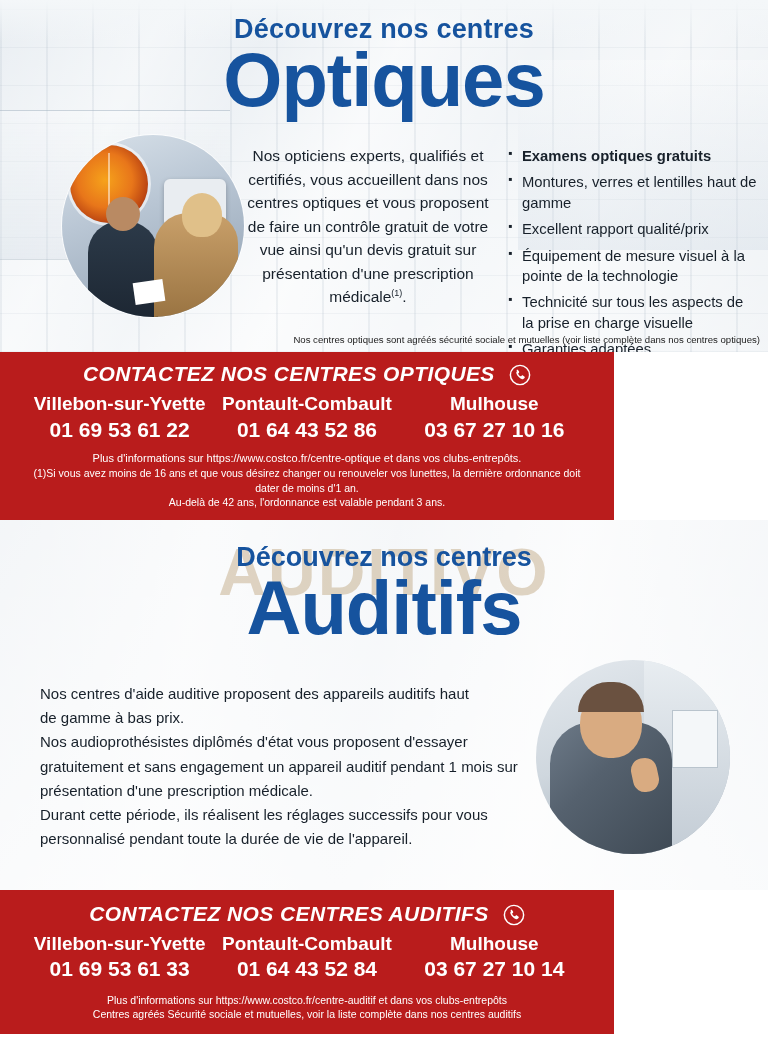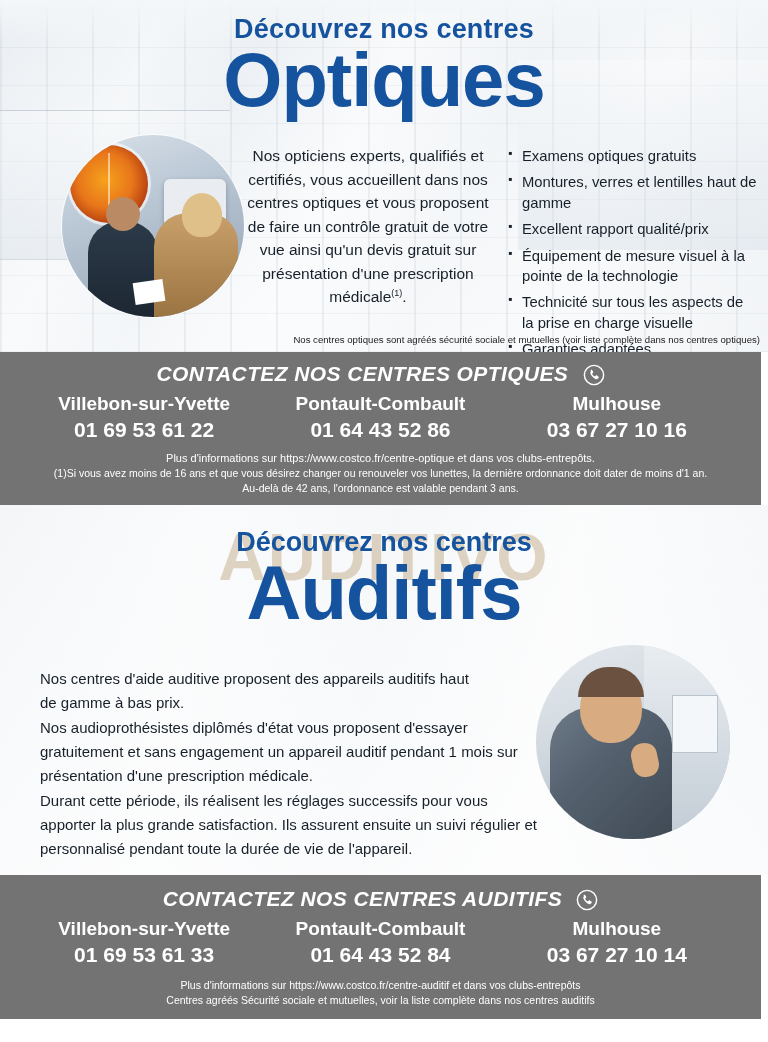--- a/index.html
+++ b/index.html
@@ -113,33 +113,33 @@
   .hero-bullets {
     position: absolute; left: 508px; top: 146px; width: 250px;
     font-size: 14.8px; line-height: 1.38; color: #17202a;
   }
   .hero-bullets li {
     list-style: none; position: relative; padding-left: 14px; margin-bottom: 6px;
   }
   .hero-bullets li:before {
     content: "\25AA"; position: absolute; left: 0; top: -1px; color: #17202a; font-size: 12px;
   }
-  .hero-bullets li.bold { font-weight: normal; }
+  .hero-bullets li.bold { font-weight: bold; }
 
   .hero-footnote {
     position: absolute; left: 250px; top: 334px; width: 510px;
     text-align: right;
     font-size: 9.6px; color: #222; line-height: 1.2;
   }
 
   
   .band {
     position: relative;
-    width: 761px;
-    background: #737373;
+    width: 614px;
+    background: #b91c1c;
     color: #ffffff;
     padding-top: 10px;
   }
   .band-title {
     text-align: center;
     font-size: 21px; font-style: italic; font-weight: bold;
     letter-spacing: .4px;
     margin-bottom: 6px;
   }
   .phone-glyph {
@@ -305,21 +305,20 @@
     <div class="auditif-title-small">Découvrez nos centres</div>
     <div class="auditif-title-big">Auditifs</div>
 
     <div class="auditif-paragraph">
       <div>Nos centres d'aide auditive proposent des appareils auditifs haut</div>
       <div>de gamme à bas prix.</div>
       <div>Nos audioprothésistes diplômés d'état vous proposent d'essayer</div>
       <div>gratuitement et sans engagement un appareil auditif pendant 1 mois sur</div>
       <div>présentation d'une prescription médicale.</div>
       <div>Durant cette période, ils réalisent les réglages successifs pour vous</div>
-      <div>apporter la plus grande satisfaction. Ils assurent ensuite un suivi régulier et</div>
       <div>personnalisé pendant toute la durée de vie de l'appareil.</div>
 
     </div>
 
     <div class="auditif-photo">
       <div class="ap-wall"></div>
       <div class="ap-frame"></div>
       <div class="ap-person"></div>
       <div class="ap-head"></div>
       <div class="ap-hair"></div>

